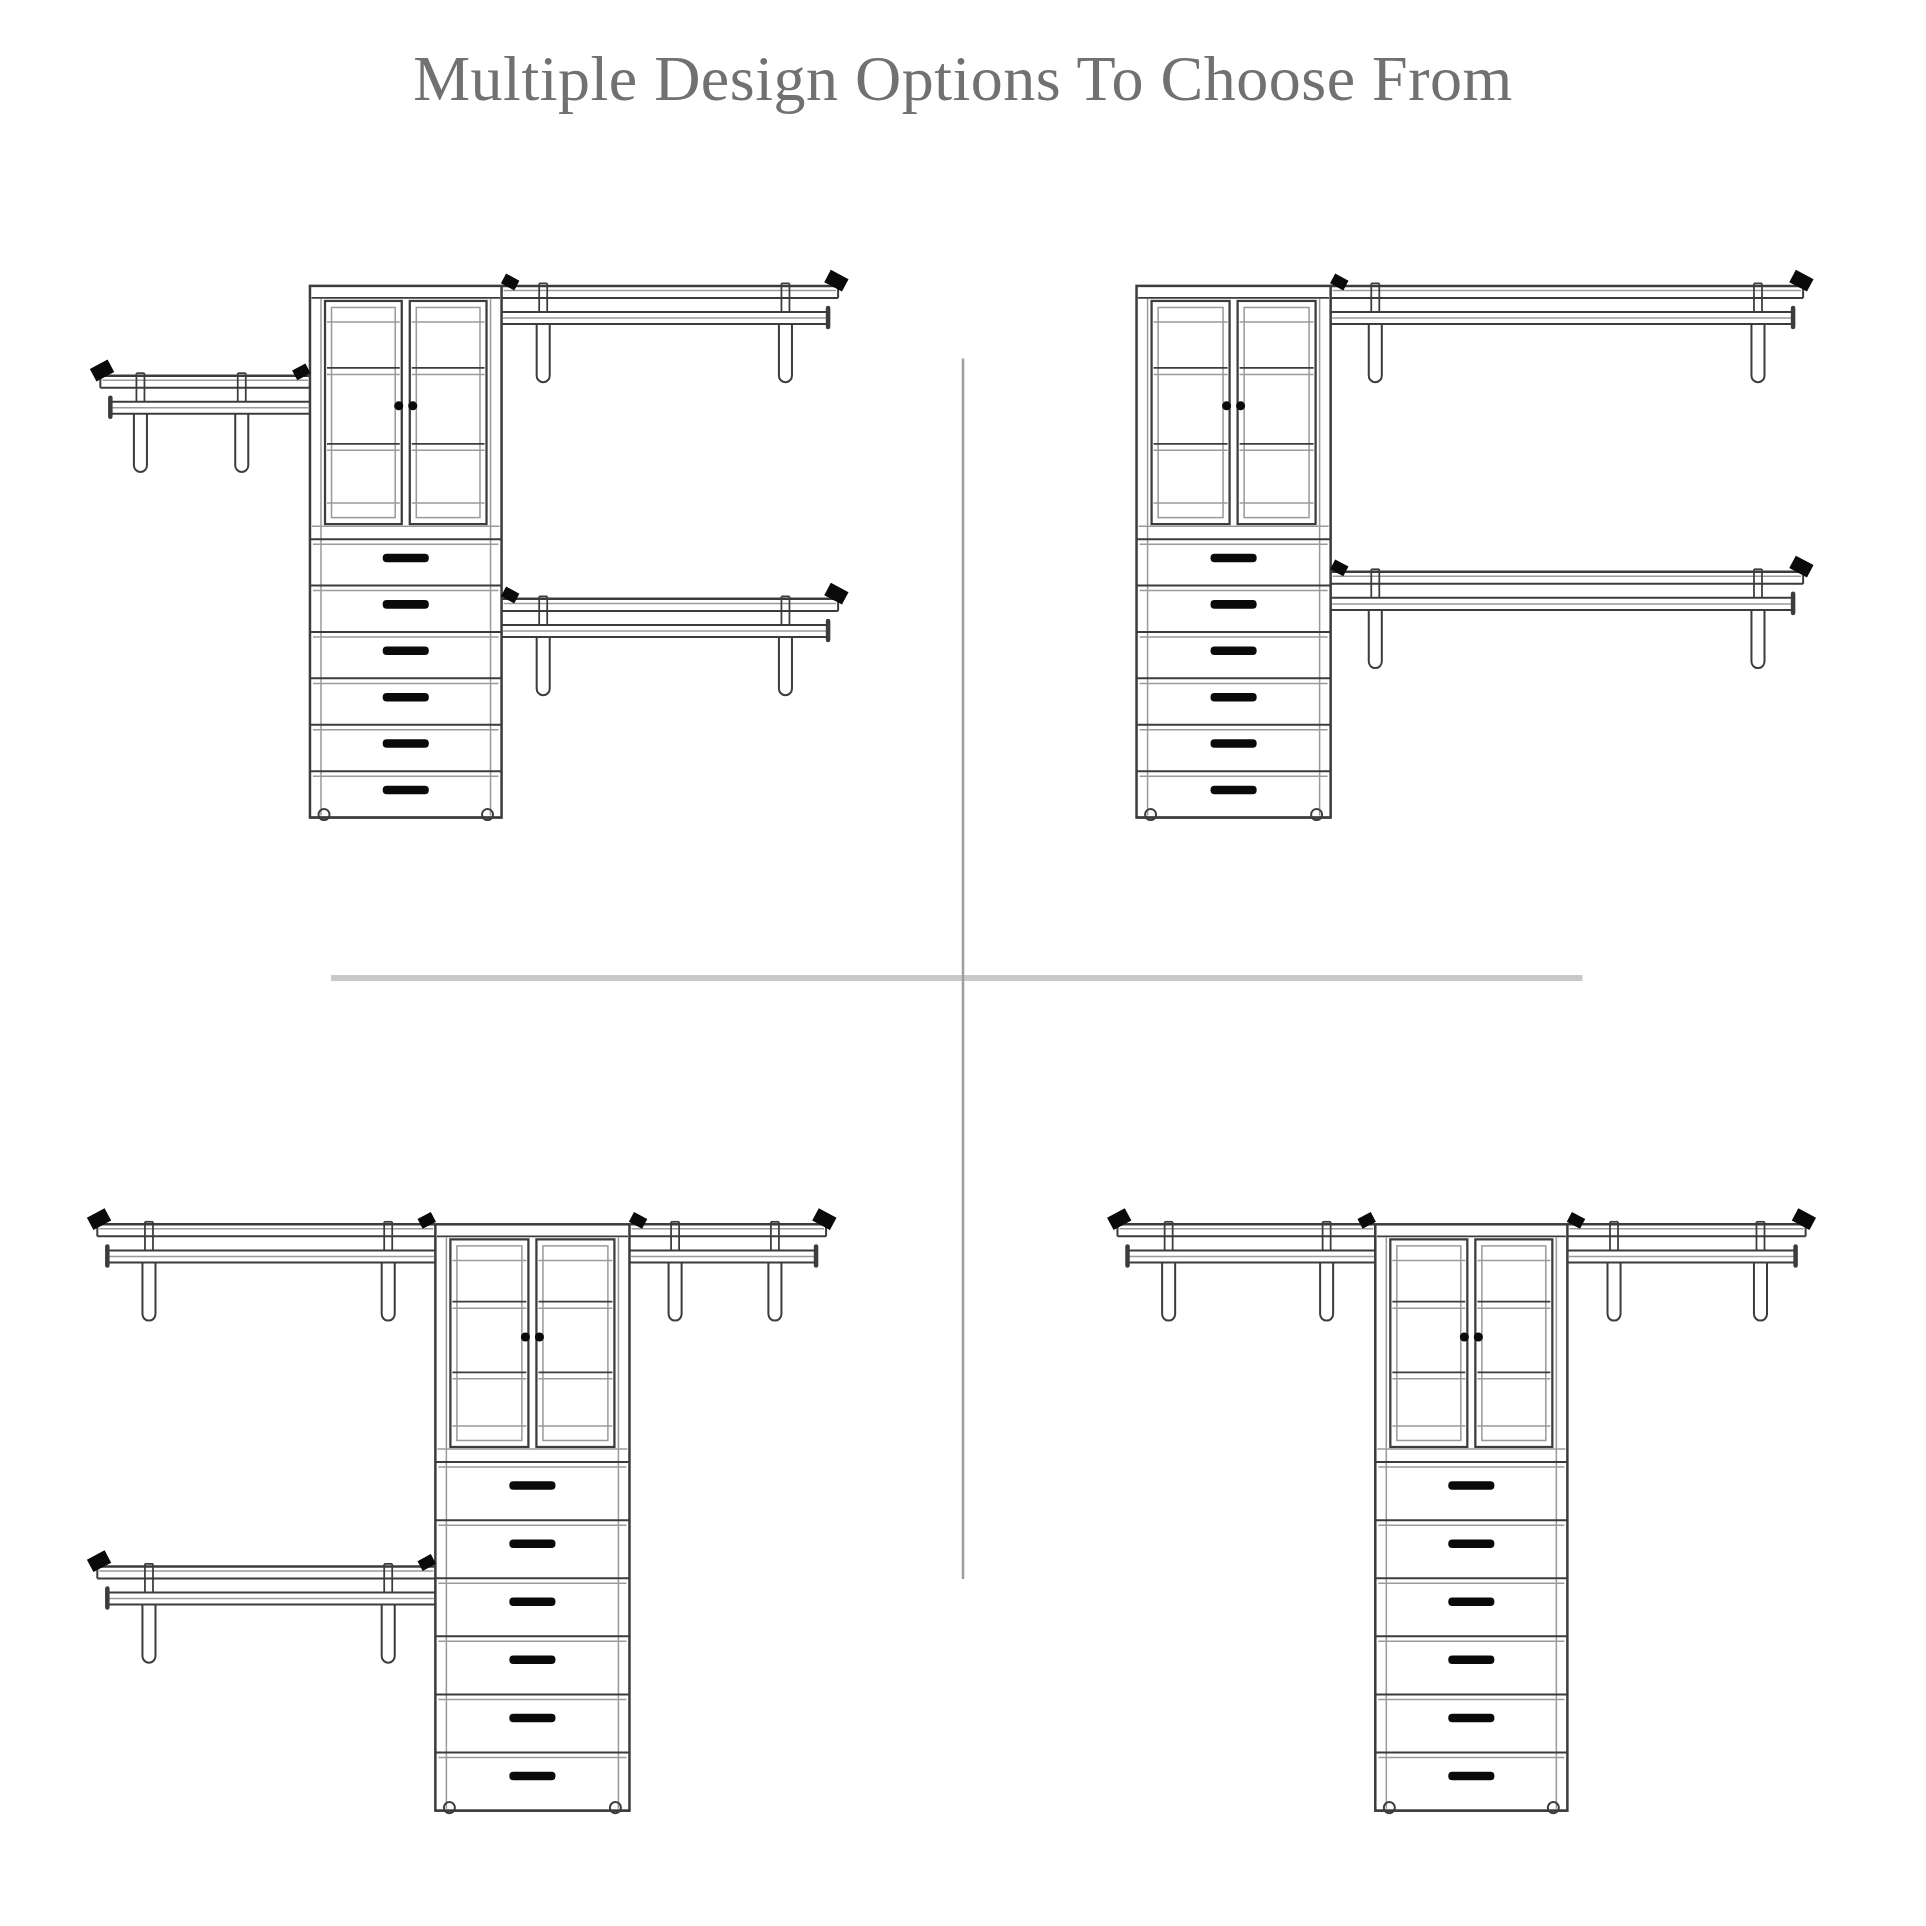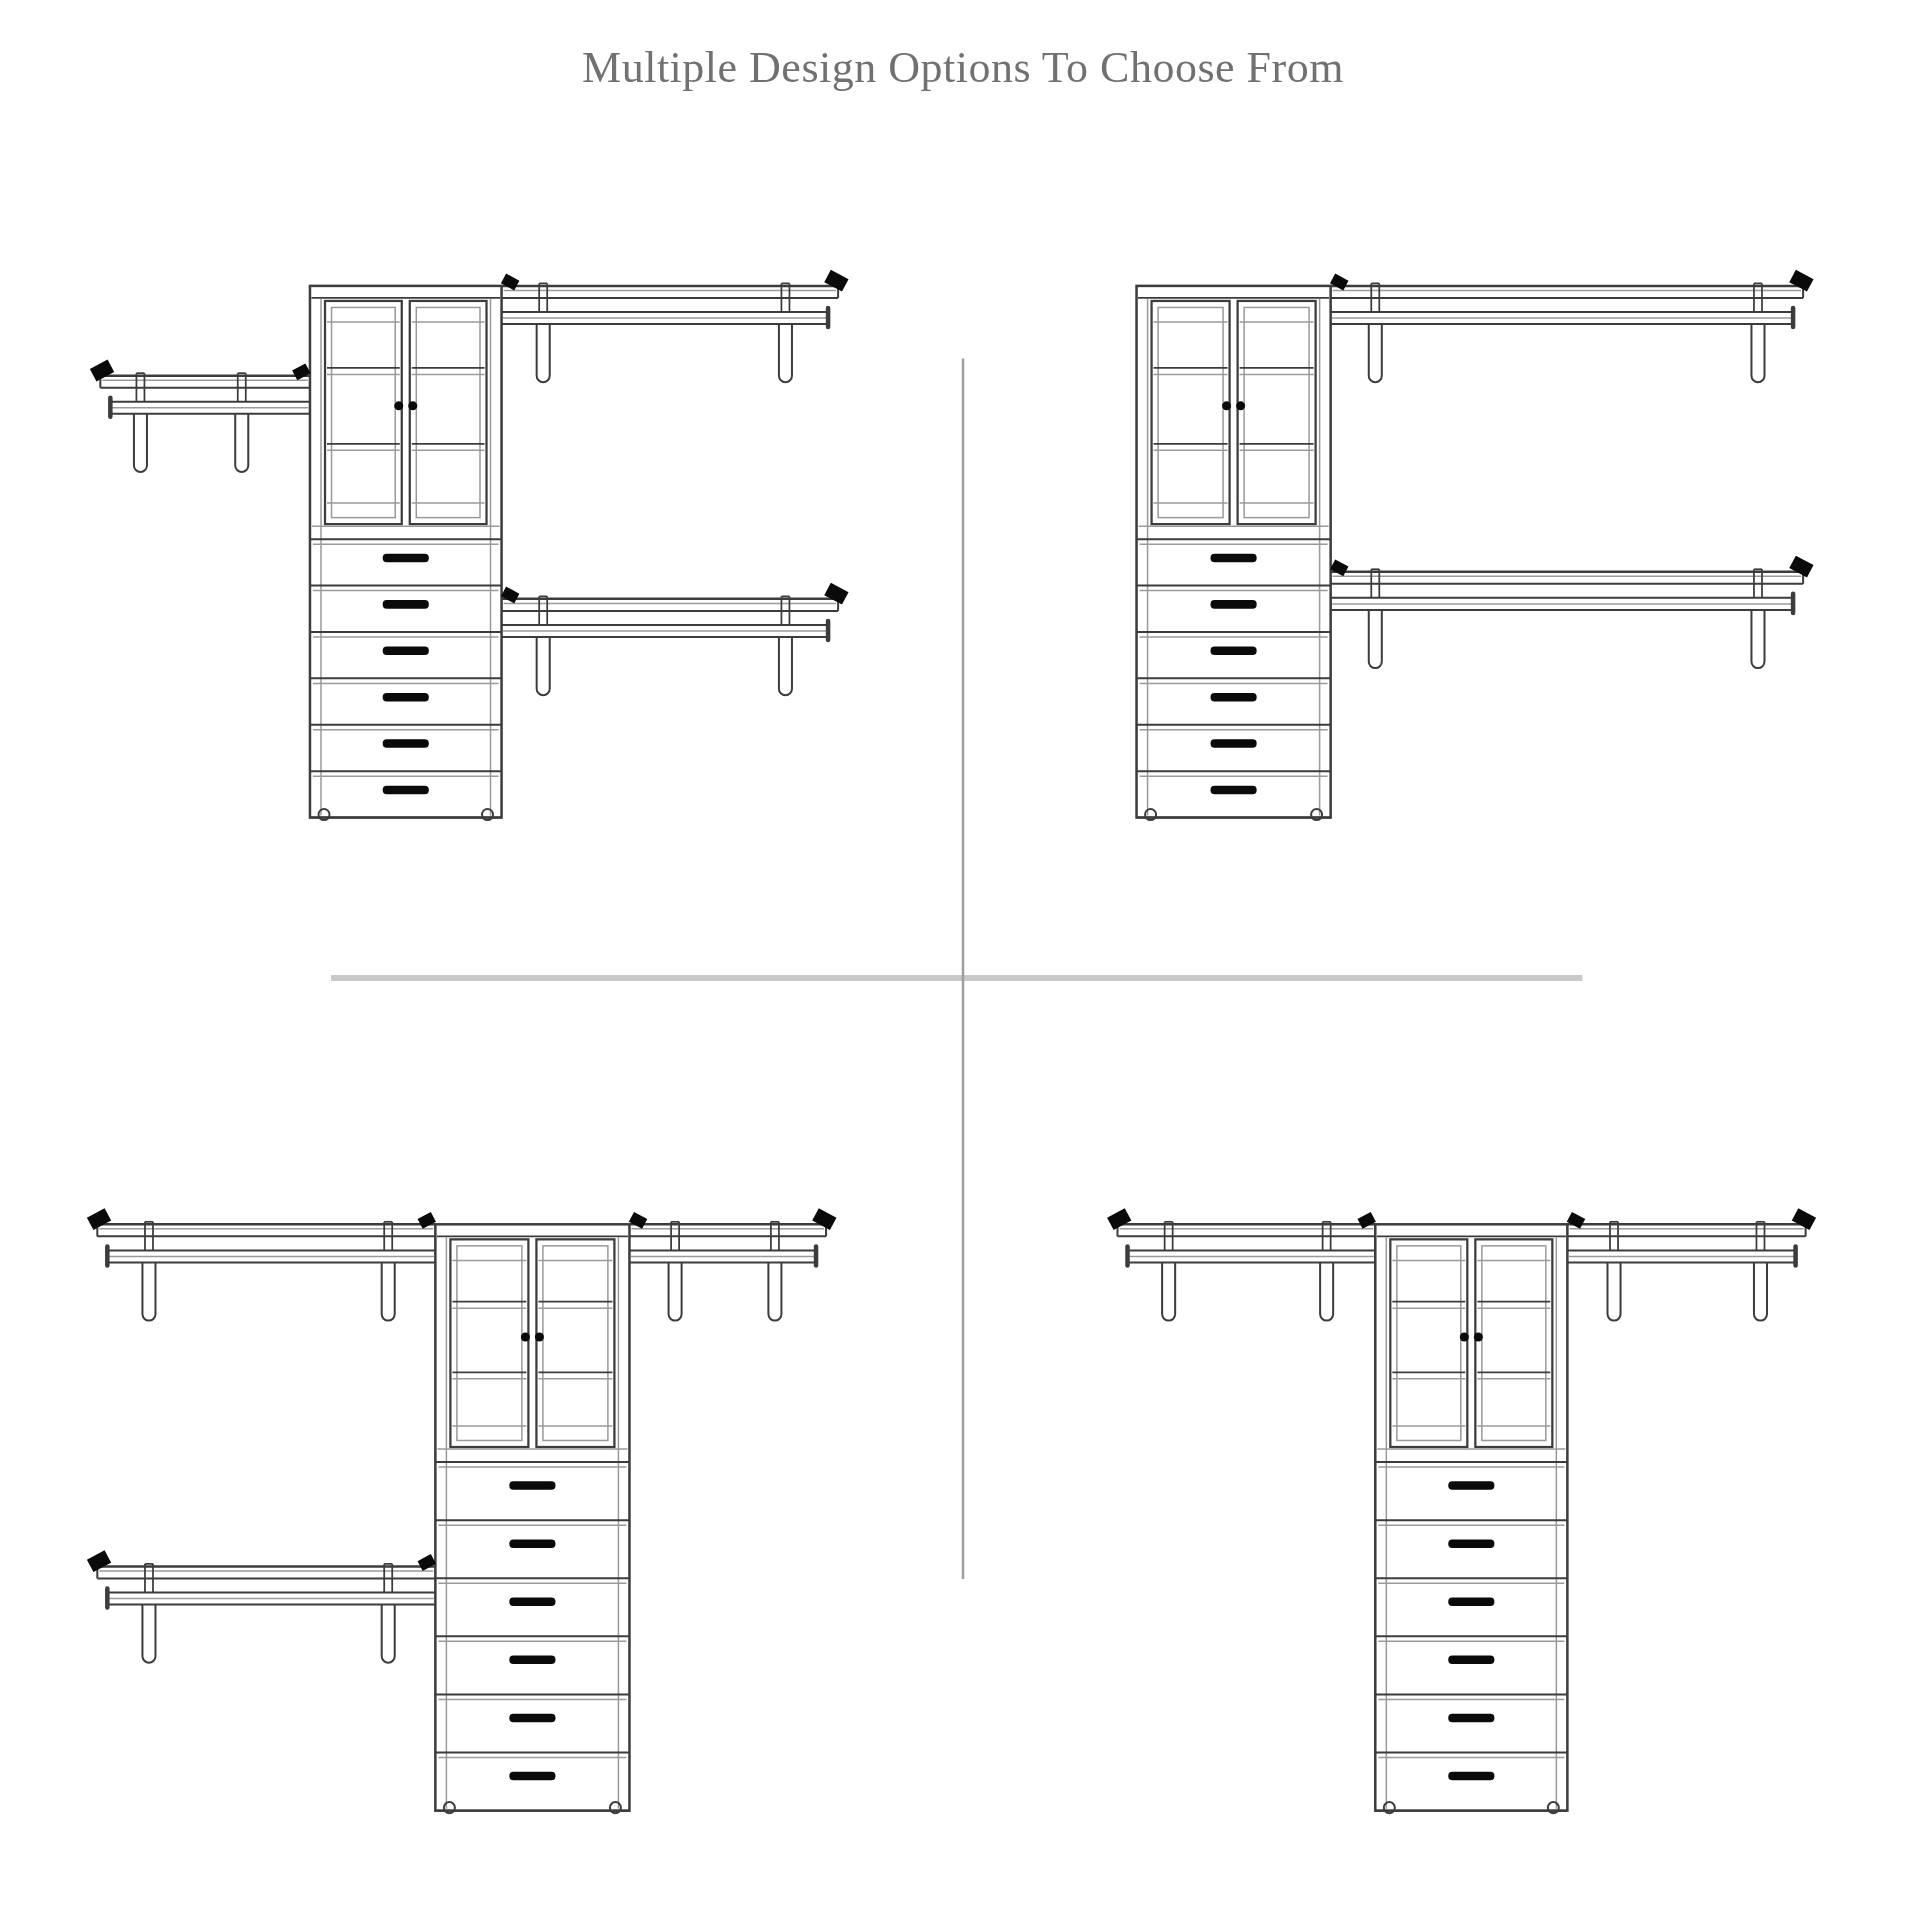--- a/index.html
+++ b/index.html
@@ -1,19 +1,19 @@
 <!DOCTYPE html>
 <html style="font-size:8px"><head>
 <meta charset="utf-8">
 <style>
   html,body{margin:0;padding:0;background:#ffffff;}
   #stage{position:relative;width:1926px;height:1926px;background:#ffffff;overflow:hidden;
          font-family:"Liberation Serif", serif;}
   #page-title{position:absolute;top:42px;left:0;width:1926px;margin:0;text-align:center;
-              font-size:44px;font-weight:400;letter-spacing:0.5px;color:#717171;}
+              font-size:64px;font-weight:400;letter-spacing:0.5px;color:#717171;}
   #figure{position:absolute;left:0;top:0;width:1926px;height:1926px;display:block;}
 </style>
 </head>
 <body>
 
 <div id="stage" style="background: rgb(255, 255, 255);">
   <h1 id="page-title" style="color: rgb(113, 113, 113);">Multiple Design Options To Choose From</h1>
   <svg id="figure" viewBox="0 0 3840 3840" xmlns="http://www.w3.org/2000/svg">
       <g>
         <line x1="660" y1="1950" x2="3155" y2="1950" stroke="#c9c9c9" stroke-width="12" stroke-linecap="butt"></line>

